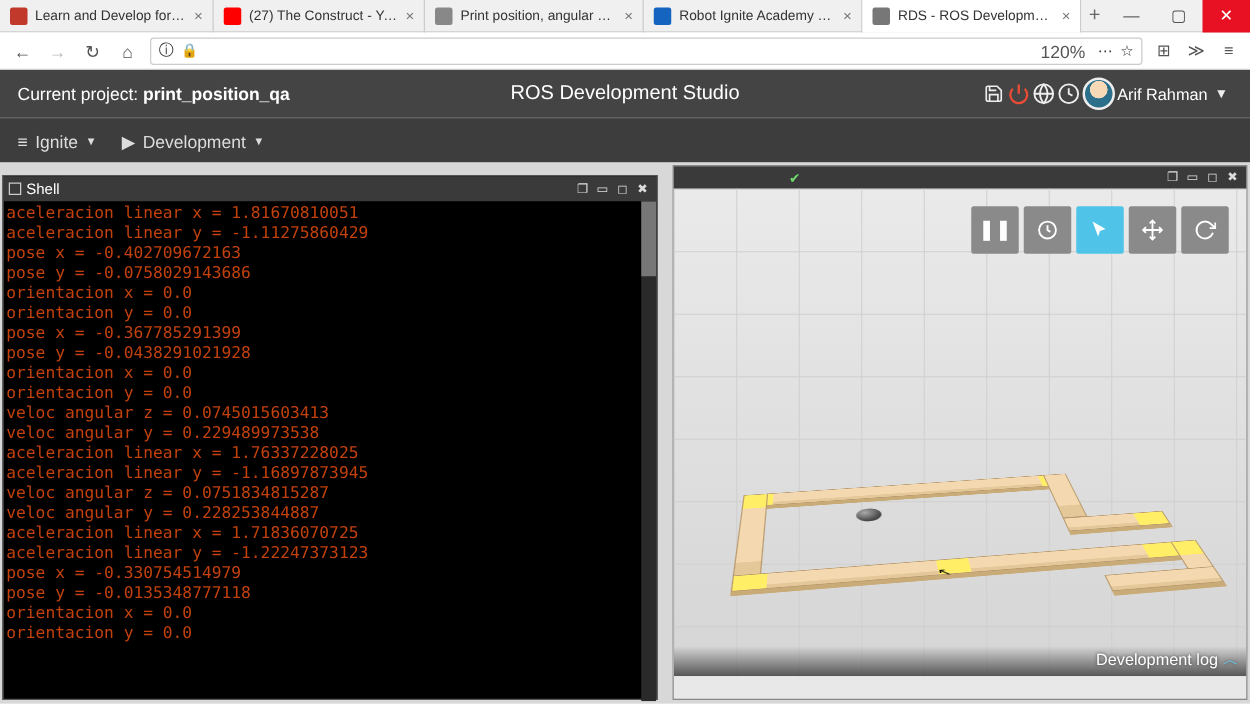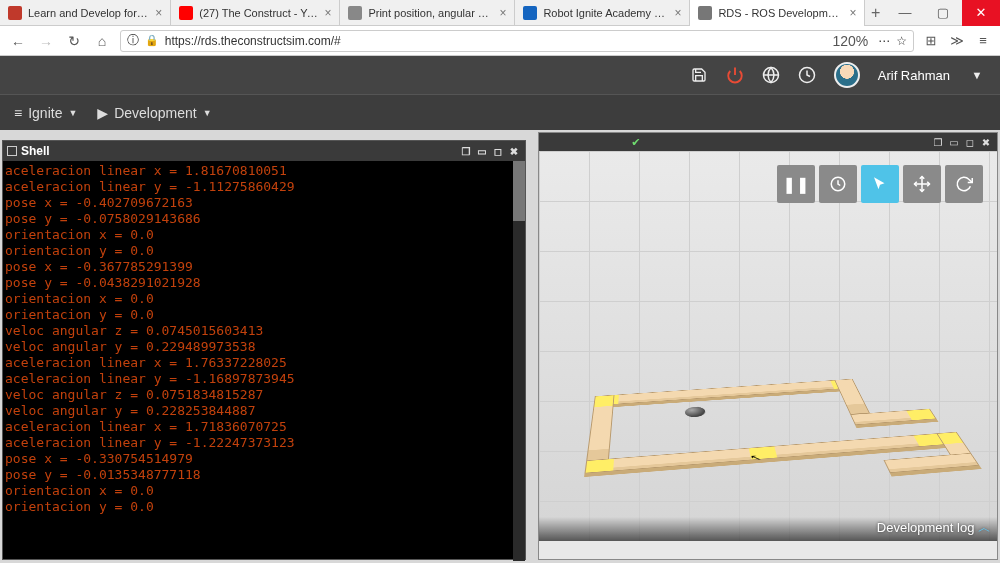--- a/index.html
+++ b/index.html
@@ -23,36 +23,36 @@
   .urlbox .lock { color:#2a9d2a; font-size:11px; }
   .zoom { font-size:14px; color:#555; padding:0 4px;}
   .endbtns { display:flex; gap:8px; color:#555; font-size:13px; }
   .endbtns span { width:18px; text-align:center; }
 
   
   .apphdr { height: 38px; background: #444; color: #fff; display: flex; align-items: center; padding: 0 14px; font-size: 14px; }
   .apphdr .project { font-weight: 300; }
   .apphdr .project b { font-weight: 600; }
   .apphdr .studioname { position:absolute; left:50%; transform:translateX(-50%); font-size:16px; font-weight:400; }
-  .apphdr .right { margin-left:auto; display:flex; align-items:center; gap:18px; }
+  .apphdr .right { margin-left:auto; display:flex; align-items:center; gap:2px; }
   .icnbtn { width:18px; height:18px; display:flex; align-items:center; justify-content:center; color:#eee; }
   .icnbtn.power { color:#e94b35; }
   .avatar { width:26px; height:26px; border-radius:50%; background:radial-gradient(circle at 50% 35%, #f7d9b8 0 38%, #2b6f8a 40% 100%); border:2px solid #eee;}
   .username { font-size:13px; color:#fff; }
 
   .appbar2 { height: 36px; background: #3d3d3d; color:#fff; display:flex; align-items:center; padding:0 14px; gap:20px; font-size:14px; border-top:1px solid #555;}
   .menuitm { display:flex; align-items:center; gap:6px; color:#ddd; }
 
   
   .main { position: relative; height: 433px; background: #d8d8d8; }
 
   
   .panel { position:absolute; background:#000; border:1px solid #555; }
   .panel.shell { left:2px; top:10px; width:524px; height:420px; }
-  .panel-titlebar { height:20px; background:#3a3a3a; color:#fff; display:flex; align-items:center; padding:0 4px; font-size:12px;font-weight:bold; }
+  .panel-titlebar { height:20px; background:#3a3a3a; color:#fff; display:flex; align-items:center; padding:0 4px; font-size:12px; }
   .panel-titlebar .ttl { display:flex; align-items:center; gap:4px; }
   .panel-titlebar .sqicon { width:10px; height:10px; border:1px solid #ccc; }
   .panel-titlebar .wctrls { margin-left:auto; display:flex; gap:2px; }
   .wc { width:14px; height:14px; display:flex; align-items:center; justify-content:center; font-size:10px; color:#ddd; }
   .term { padding:2px 2px; font-family: Consolas, monospace; font-size:13px; line-height:16px; color:#c2410c; white-space:pre; overflow:hidden; position:relative; height:400px;}
   .term .scroll { position:absolute; right:0; top:0; width:12px; height:100%; background:#2a2a2a;}
   .term .scroll .thumb { position:absolute; top:0; width:100%; height:60px; background:#777;}
 
   
   .panel.sim { right:2px; top:2px; width:460px; height:428px; background:#e8e8e8; border:1px solid #888;}
@@ -117,33 +117,37 @@
 </div>
 
 <div class="navbar">
   <span class="navbtn">←</span>
   <span class="navbtn" style="opacity:.4">→</span>
   <span class="navbtn">↻</span>
   <span class="navbtn">⌂</span>
   <div class="urlbox">
     <span>ⓘ</span>
     <span class="lock">🔒</span>
-    <span>https://rds.theconstructsim.com/#</span>
     <span style="margin-left:auto" class="zoom">120%</span>
     <span>⋯</span>
     <span>☆</span>
   </div>
   <div class="endbtns">
     <span>⊞</span>
     <span>≫</span>
     <span>≡</span>
   </div>
 </div>
 
 <div class="apphdr">
+  <span class="project">
+    <span>Current project:</span>
+    <b>print_position_qa</b>
+  </span>
+  <span class="studioname">ROS Development Studio</span>
   <div class="right">
     <span class="icnbtn">
       <svg width="16" height="16" viewBox="0 0 24 24" fill="none" stroke="currentColor" stroke-width="2">
           <path d="M19 21H5a2 2 0 0 1-2-2V5a2 2 0 0 1 2-2h11l5 5v11a2 2 0 0 1-2 2z"></path>
           <polyline points="17 21 17 13 7 13 7 21"></polyline>
           <polyline points="7 3 7 8 15 8"></polyline>
         </svg>
     </span>
     <span class="icnbtn power">
       <svg width="18" height="18" viewBox="0 0 24 24" fill="none" stroke="currentColor" stroke-width="2.5">

